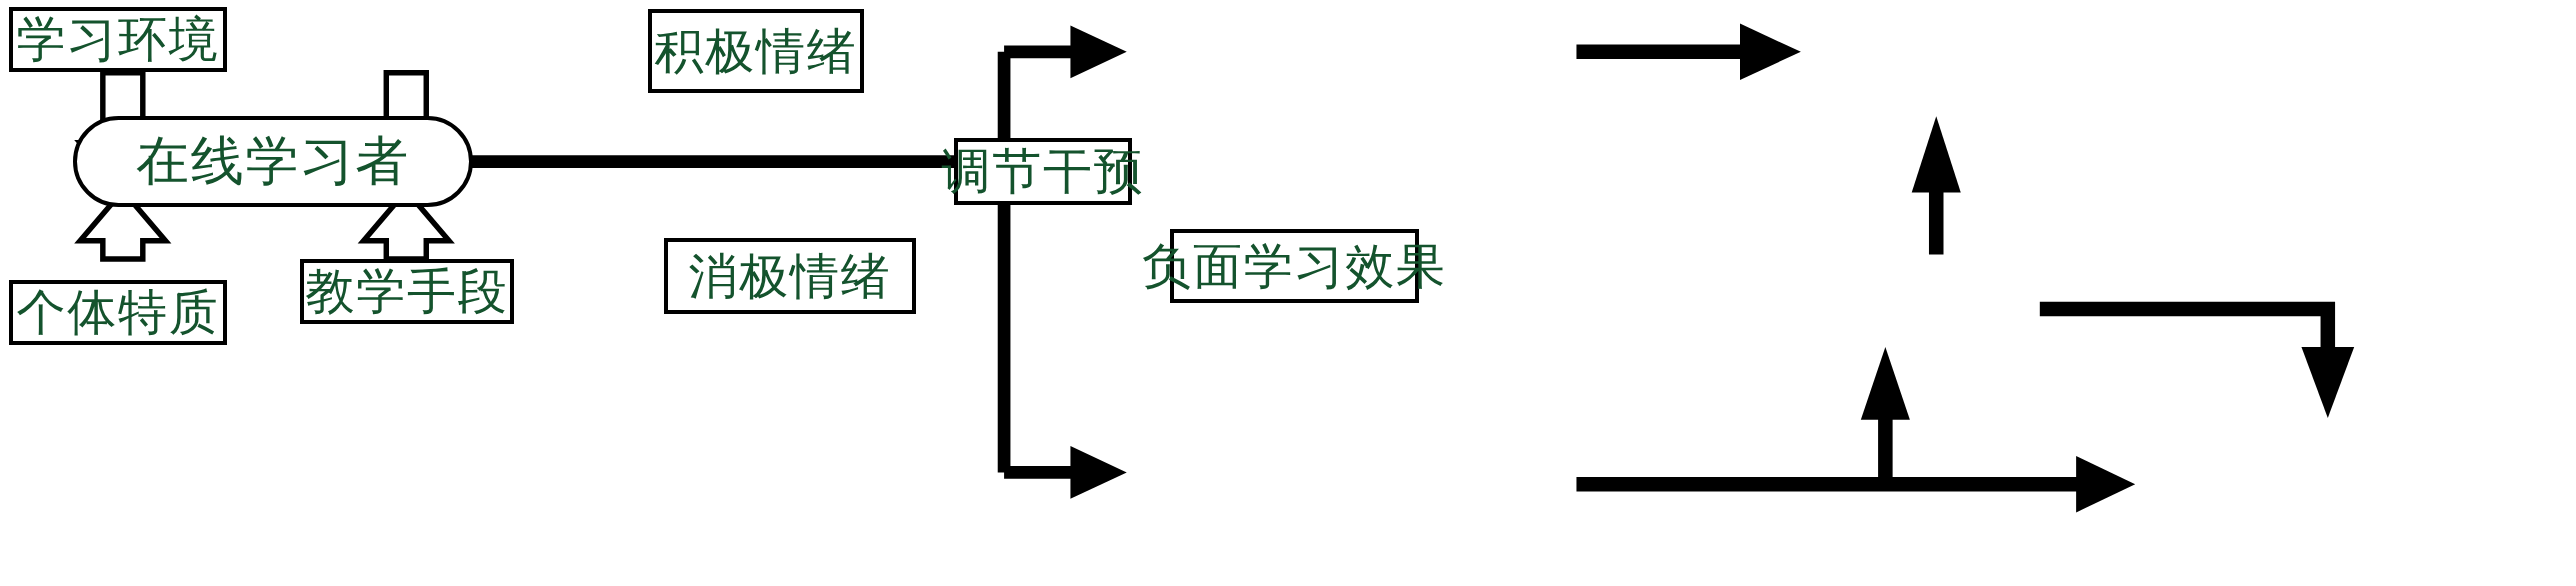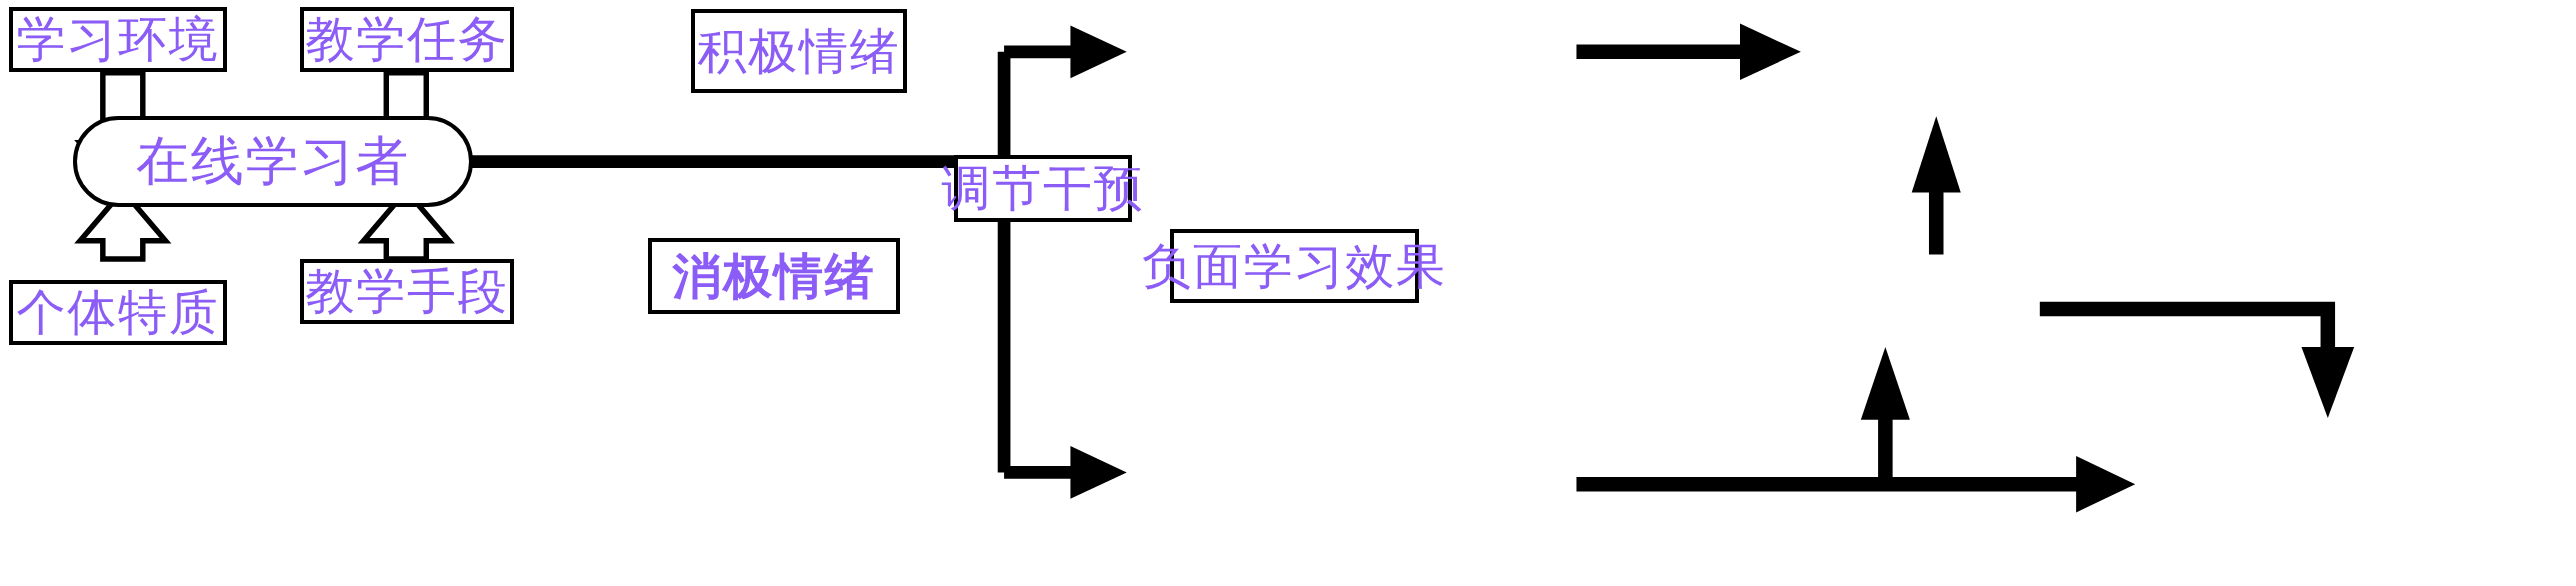--- a/index.html
+++ b/index.html
@@ -31,36 +31,36 @@
     border: 4.5px solid #000000;
     display: flex;
     align-items: center;
     justify-content: center;
     z-index: 5;
   }
   .node-label {
     font-family: "Liberation Serif", "DejaVu Serif", serif;
     font-size: 49px;
     line-height: 1;
-    color: #8b5cf6;
+    color: #14532d;
     white-space: nowrap;
     letter-spacing: 1.8px;
   }
   .rounded {
     border-radius: 55px;
   }
   .n-learning-env { left: 9px;   top: 7.3px;   width: 218px; height: 65px; }
   .n-teaching-task{ left: 300px;  top: 7.3px;   width: 214px; height: 65px; }
   .n-online-learner{left: 73px;   top: 116px; width: 400px; height: 91px; }
   .n-individual   { left: 9px;   top: 259px; width: 218px; height: 65px; margin-top: 21px; }
   .n-teaching-means{left: 300px;  top: 259px; width: 214px; height: 65px; text-align: center; }
-  .n-positive-emo { left: 648px;  top: 9px;  width: 216px; height: 84px; margin-left: 43px; }
+  .n-positive-emo { left: 648px;  top: 9px;  width: 216px; height: 84px; }
   .n-positive-out { left: 986px; top: 7.3px;   width: 247px; height: 85px; }
-  .n-intervention { left: 954px; top: 155px; width: 178px; height: 67px; }
-  .n-negative-emo { left: 648px;  top: 238px; width: 252px; height: 76px; font-weight: bold; }
+  .n-intervention { left: 954px; top: 138px; width: 178px; height: 67px; }
+  .n-negative-emo { left: 664px;  top: 238px; width: 252px; height: 76px; }
   .n-negative-out { left: 1170px; top: 229px; width: 249px; height: 74px; }
 
   .n-online-learner .node-label { font-size: 53px; }
 </style>
 </head>
 <body>
 
 <div id="canvas">
 
   <svg id="edges" viewBox="0 0 2835 645" width="2576" height="586" xmlns="http://www.w3.org/2000/svg">
@@ -114,23 +114,20 @@
     <g>
       <path d="M 2245 340 L 2562 340 L 2562 390" fill="none" stroke="#000000" stroke-width="16" stroke-linejoin="miter"></path>
       <polygon points="2533,382 2591,382 2562,460" fill="#000000"></polygon>
     </g>
   </svg>
 
   <div class="node n-learning-env">
     <span class="node-label">学习环境</span>
   </div>
 
-  <div class="node n-teaching-task">
-    <span class="node-label">教学任务</span>
-  </div>
 
   <div class="node rounded n-online-learner">
     <span class="node-label">在线学习者</span>
   </div>
 
   <div class="node n-individual">
     <span class="node-label">个体特质</span>
   </div>
 
   <div class="node n-teaching-means">

